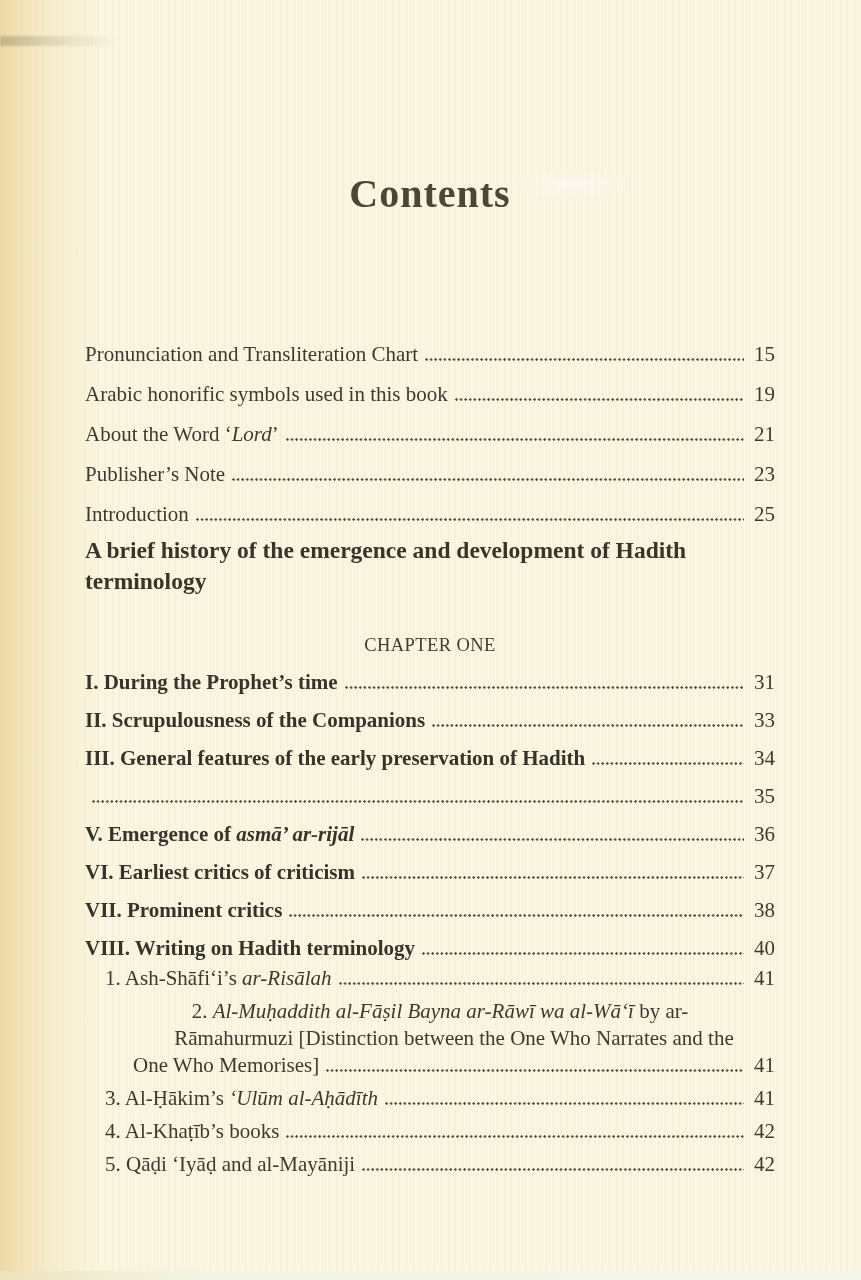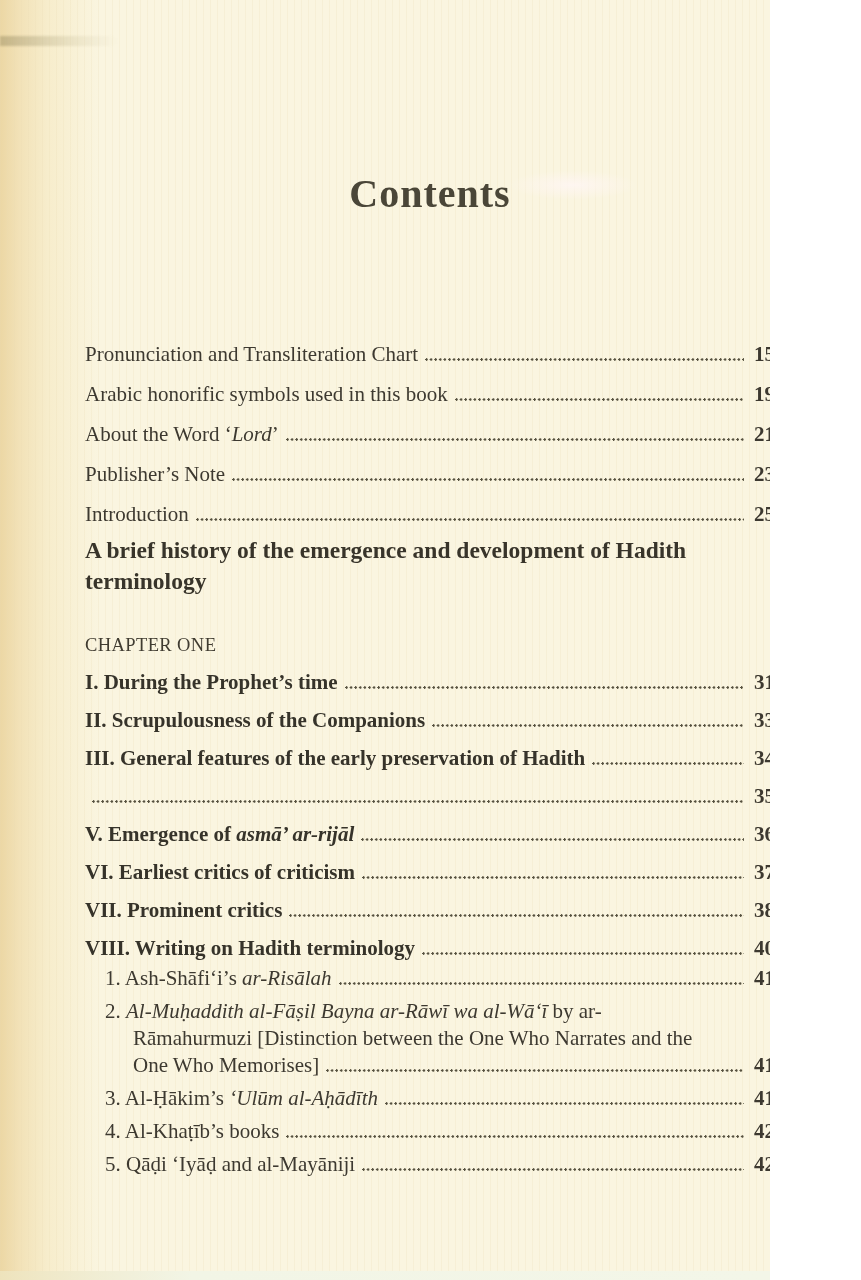--- a/index.html
+++ b/index.html
@@ -1,21 +1,21 @@
 <!DOCTYPE html>
 <html><head>
 <meta charset="utf-8">
 <style>
   * { margin: 0; padding: 0; box-sizing: border-box; }
 
   html, body { width: 861px; }
 
   .scan-page {
     position: relative;
-    width: 770px;
+    width: 861px;
     height: 1280px;
     overflow: hidden;
     font-family: "Liberation Serif", "DejaVu Serif", serif;
     color: #3d3930;
     background-color: #faf5e0;
     background-image:
       repeating-linear-gradient(to right, rgba(233,218,178,0.22) 0 1px, rgba(0,0,0,0) 1px 7px),
       linear-gradient(to right, #ecd7a4 0px, #f2e2b8 20px, #f7edcc 48px, rgba(250,245,224,0) 100px);
   }
 
@@ -62,40 +62,40 @@
     margin-top: 38px; font-size: 18.5px; line-height: 20px;
     letter-spacing: 0.4px; color: #403c31;
   }
   .entry.chapter-title {
     margin-top: 10px; font-size: 23.5px; line-height: 31px;
     font-weight: bold; color: #38342a;
   }
   .entry.section { margin-top: 17px; font-size: 21px; line-height: 21px; font-weight: bold; color: #36332a; }
   .entry.sub     { margin-top: 6px;  font-size: 21px; line-height: 27px; }
 
-  .line { display: flex; align-items: baseline; }
+  .line { display: flex; align-items: baseline; justify-content: center; }
   .line .txt { white-space: pre-wrap; }
   .line.indent-1 { padding-left: 20px; }
   .line.indent-2 { padding-left: 48px; }
 
   em { font-style: italic; }
 
   .leader {
     flex: 1 1 auto;
     min-width: 12px;
     height: 3px;
     align-self: baseline;
     margin: 0 4px 0 7px;
     background-image: radial-gradient(circle at 1.5px 1.5px, #56513f 1.05px, rgba(0,0,0,0) 1.4px);
     background-size: 4.6px 3px;
     background-repeat: repeat-x;
   }
 
   .pagenum {
-    font-weight: bold;
+    font-weight: normal;
     font-size: 21px;
     min-width: 27px;
     text-align: right;
     color: #3d3930;
   }
 </style>
 </head>
 <body>
 
 <div class="scan-page">

